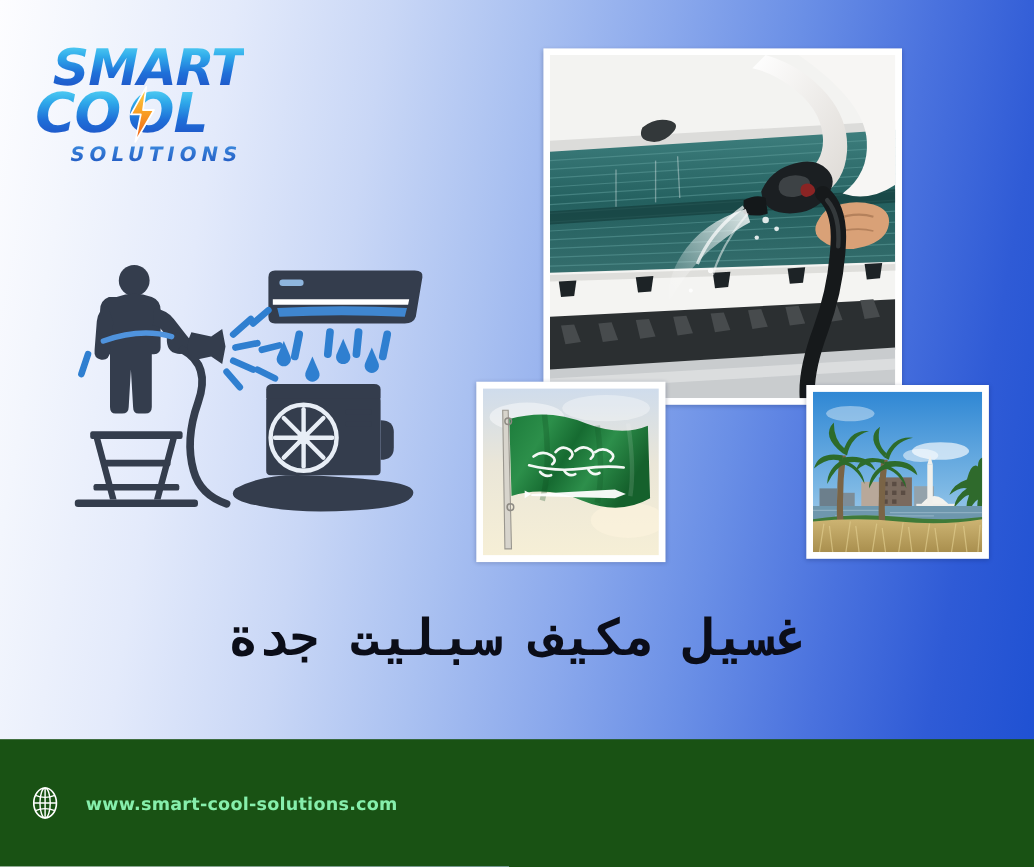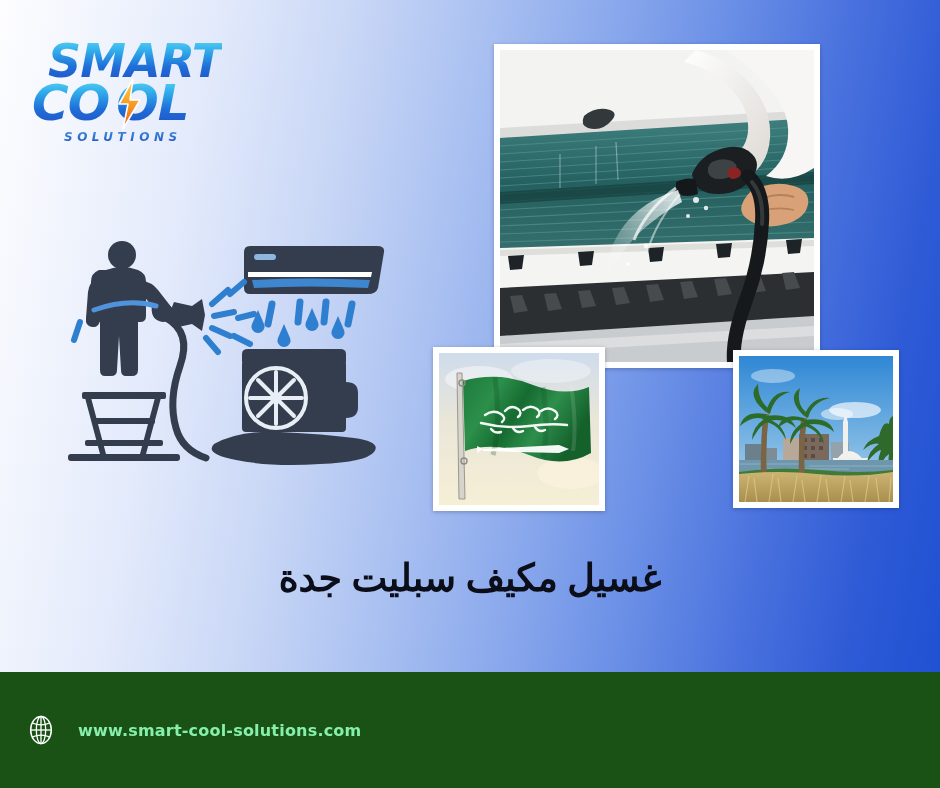--- a/index.html
+++ b/index.html
@@ -66,21 +66,21 @@
     width: 30px;
     height: 52px;
   }
   .logo-solutions {
     position: absolute;
     left: 36px;
     top: 92px;
     font-family: "DejaVu Sans", sans-serif;
     font-weight: bold;
     font-style: italic;
-    font-size: 12px;
+    font-size: 18px;
     letter-spacing: 4.5px;
     background: linear-gradient(180deg, #3f8fe0 0%, #1d52bf 100%);
     -webkit-background-clip: text;
     background-clip: text;
     color: transparent;
     -webkit-text-fill-color: transparent;
   }
 
   
   .illustration {
@@ -105,23 +105,23 @@
   .photo-inner svg { display: block; width: 100%; height: 100%; }
 
   
   .headline {
     position: absolute;
     left: 0;
     top: 556px;
     width: 940px;
     text-align: center;
     direction: rtl;
-    font-family: Liberation Serif, serif;
+    font-family: Liberation Mono, monospace;
     font-weight: bold;
-    font-size: 38px;
+    font-size: 46px;
     color: #0b0d18;
     letter-spacing: 0px;
     line-height: 1.2;
   }
 
   
   .footer {
     position: absolute;
     left: 0;
     top: 672px;

